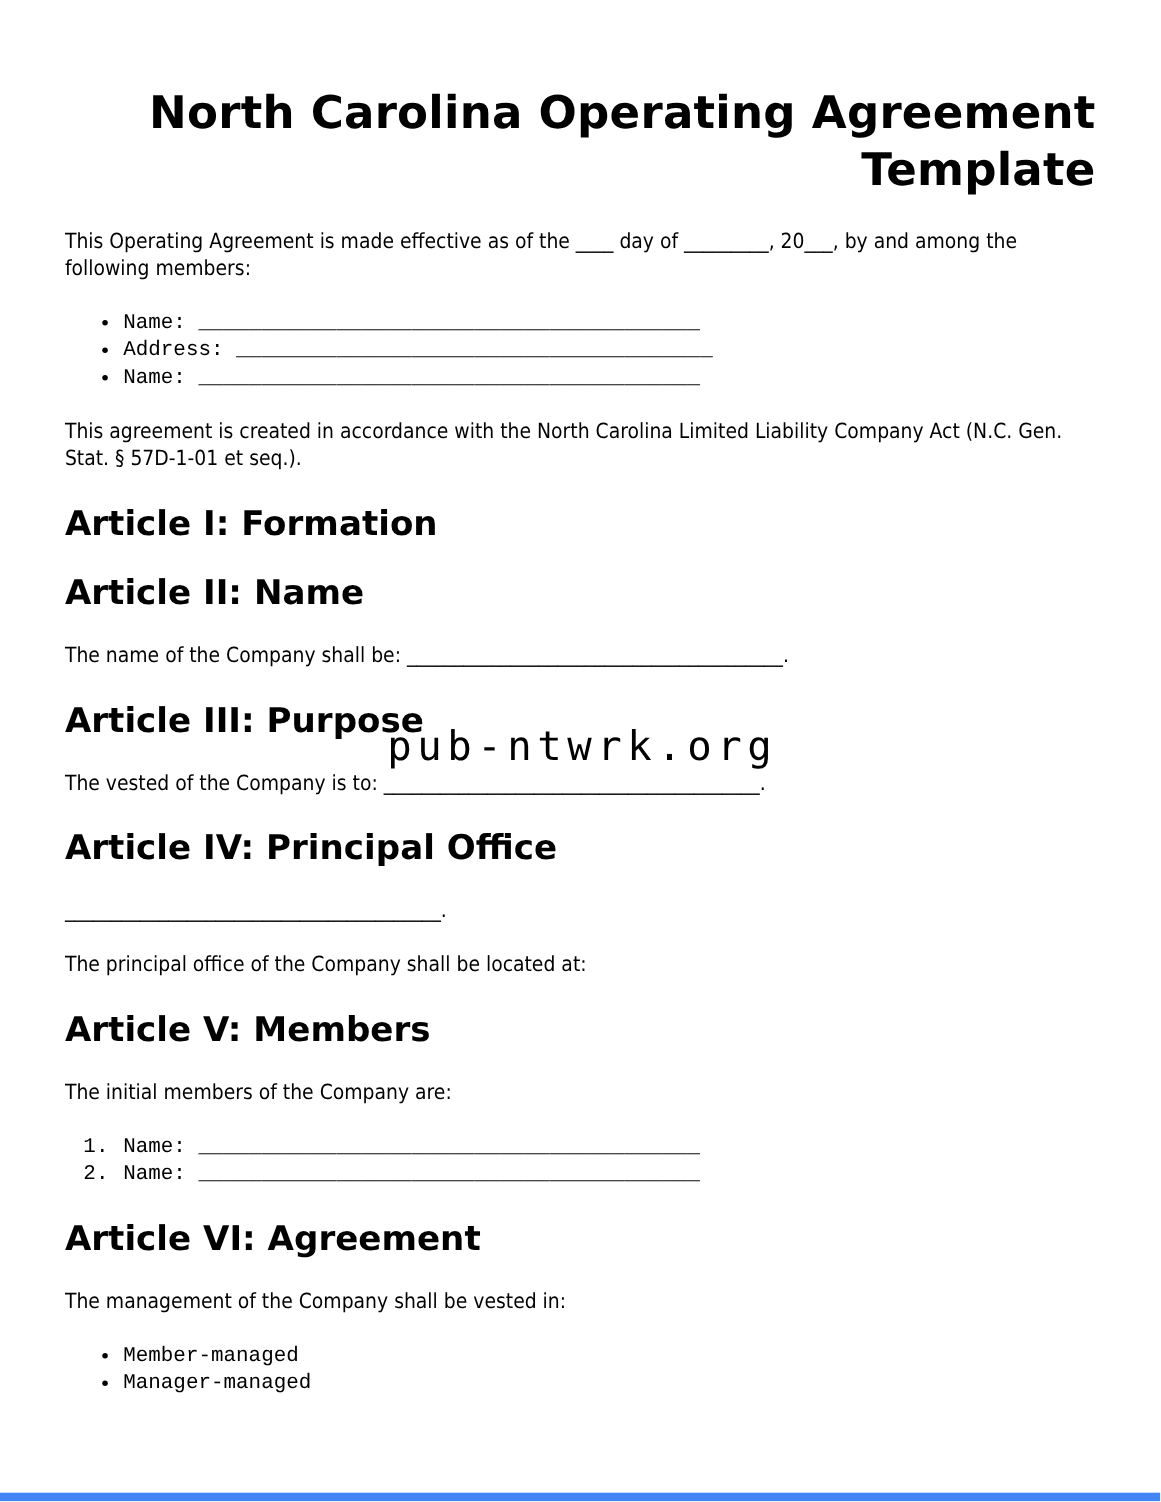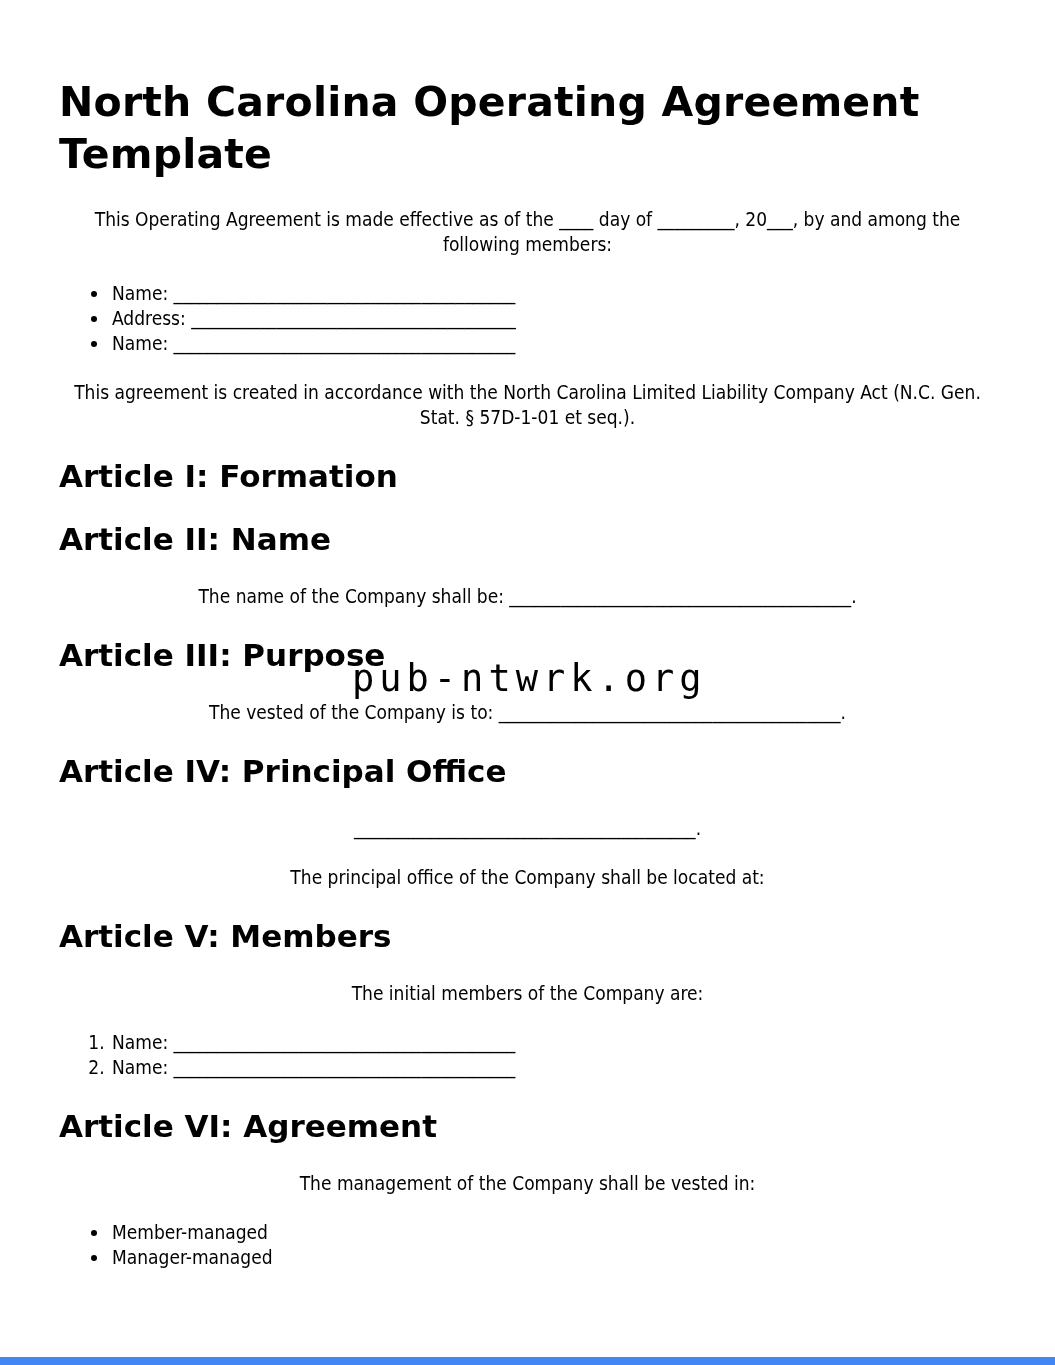--- a/index.html
+++ b/index.html
@@ -18,40 +18,41 @@
   }
   .doc {
     padding: 76px 59px 0 59px;
   }
   .doc h1 {
     font-size: 41px;
     line-height: 52px;
     font-weight: bold;
     margin: 0 0 27px 0;
     letter-spacing: 0.2px;
+    text-align: right;
   }
   .doc h2 {
     font-size: 31px;
     line-height: 33px;
     font-weight: bold;
     margin: 30px 0 28px 0;
   }
   .doc p {
     font-size: 19px;
     line-height: 25px;
     margin: 24px 0;
     font-stretch: condensed;
-    text-align: center;
   }
   .doc ul, .doc ol {
     font-size: 19px;
     line-height: 25px;
     margin: 24px 0;
     padding-left: 51px;
     font-stretch: condensed;
+    font-family: Liberation Mono, monospace;
   }
   .doc li {
     padding-left: 2px;
   }
   .watermark {
     position: absolute;
     left: 352px;
     top: 659px;
     font-family: "DejaVu Sans Mono", "Liberation Mono", monospace;
     font-size: 37px;

